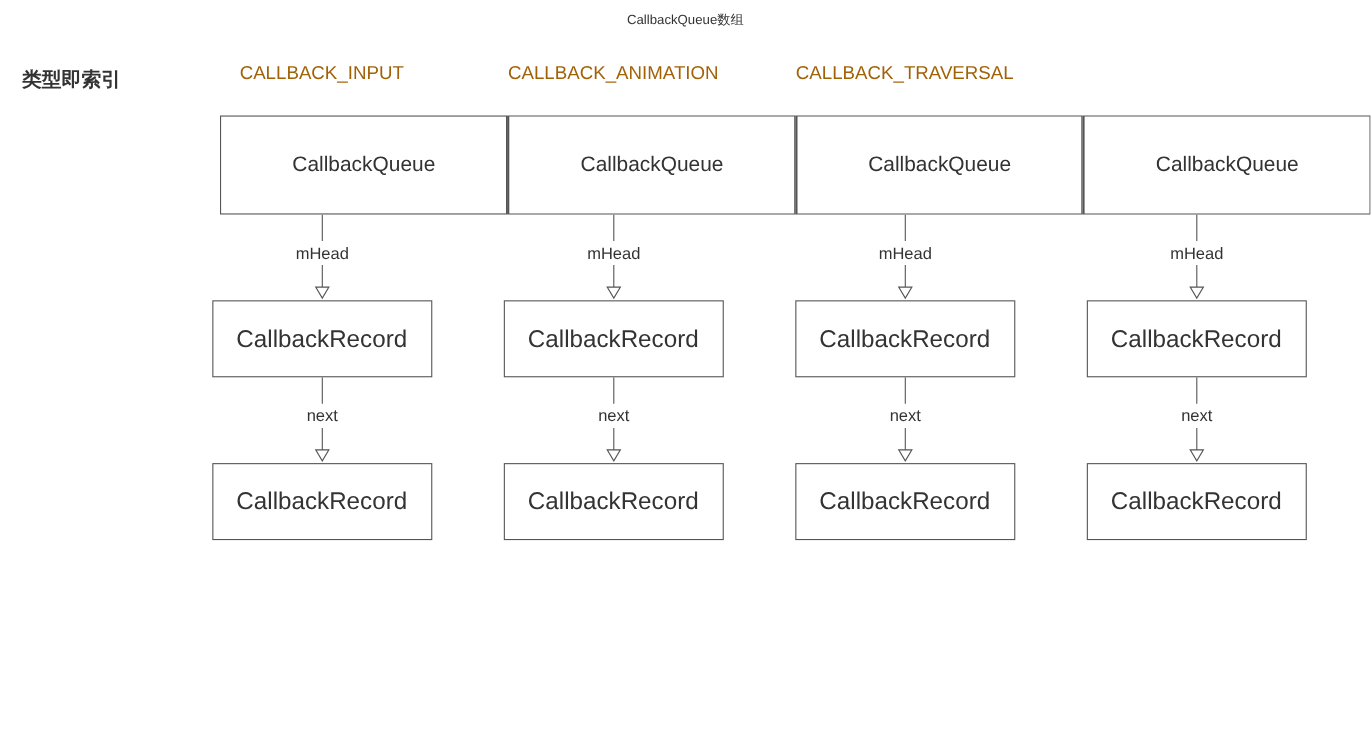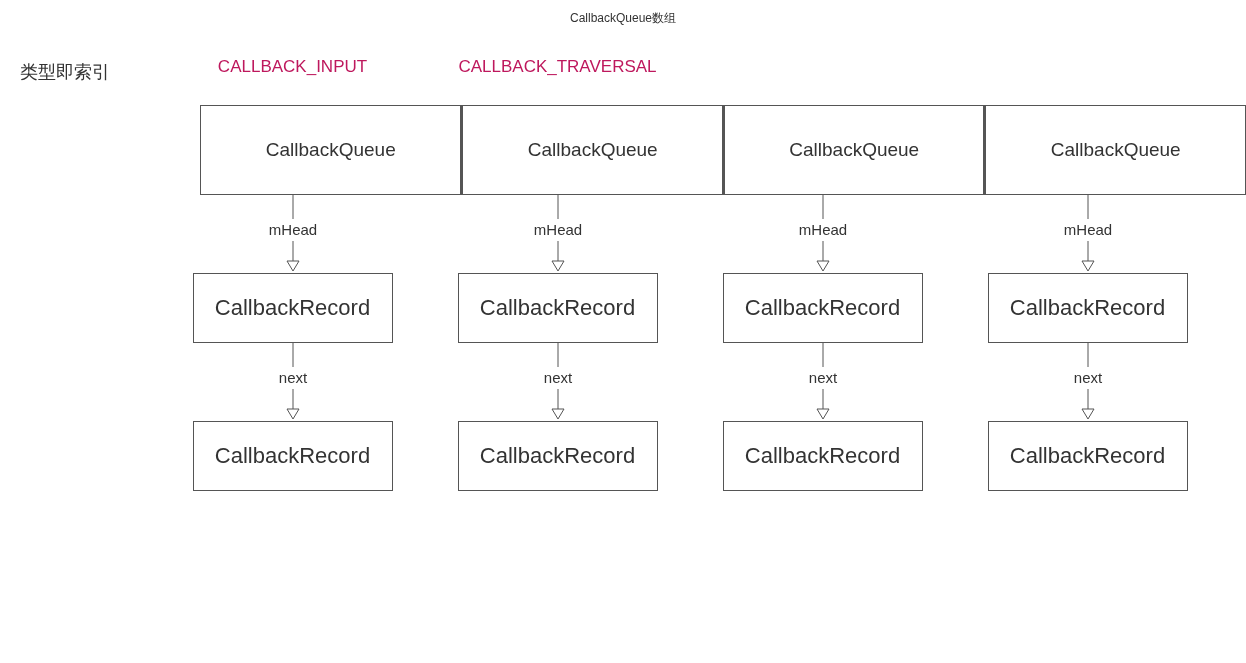--- a/index.html
+++ b/index.html
@@ -24,33 +24,34 @@
     .row-labels {
       display: flex;
       align-items: center;
       padding-left: 20px;
     }
     .side-label {
       width: 130px;
       font-size: 18px;
       color: #333;
       text-align: left;
+      font-weight: bold;
     }
     .cols-container {
       display: flex;
       margin-left: 10px;
     }
     .col {
       width: 265px;
       display: flex;
       flex-direction: column;
       align-items: center;
     }
     .type-label {
-      color: #be185d;
+      color: #a16207;
       font-size: 17px;
       height: 30px;
     }
     .queue-row {
       display: flex;
       margin-left: 160px;
       margin-top: 18px;
       padding-left: 40px;
     }
     .queue-box {
@@ -93,20 +94,23 @@
 </head>
 <body>
 
 <div class="title">CallbackQueue数组</div>
 
 <div class="row-labels">
   <div class="side-label">类型即索引</div>
   <div class="cols-container">
     <div class="col">
         <div class="type-label">CALLBACK_INPUT</div>
+      </div>
+    <div class="col">
+        <div class="type-label">CALLBACK_ANIMATION</div>
       </div>
     <div class="col">
         <div class="type-label">CALLBACK_TRAVERSAL</div>
       </div>
   </div>
 </div>
 
 <div class="queue-row">
   <div class="queue-box">CallbackQueue</div>
   <div class="queue-box">CallbackQueue</div>

